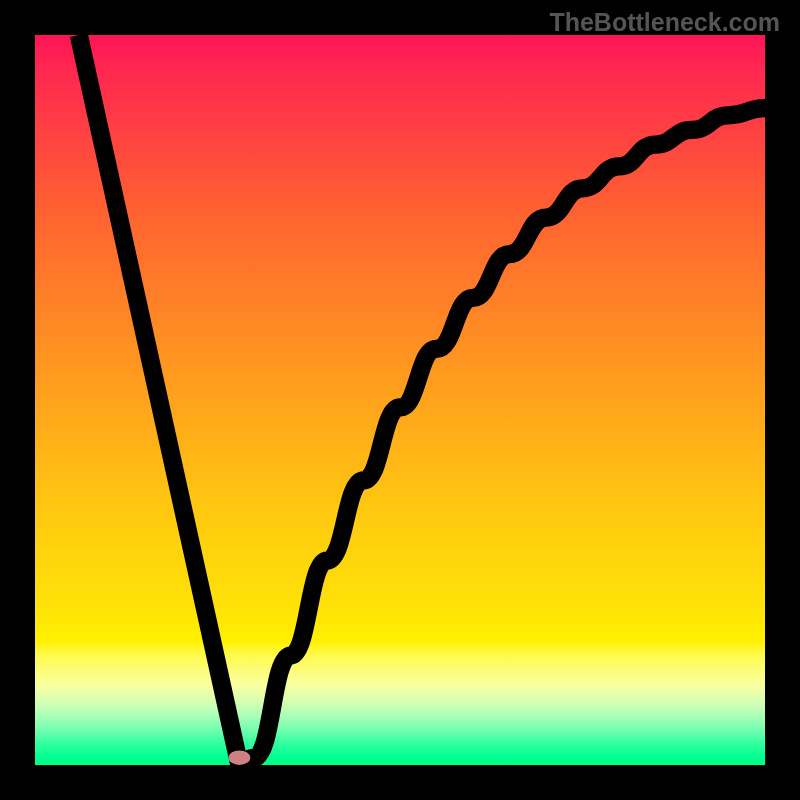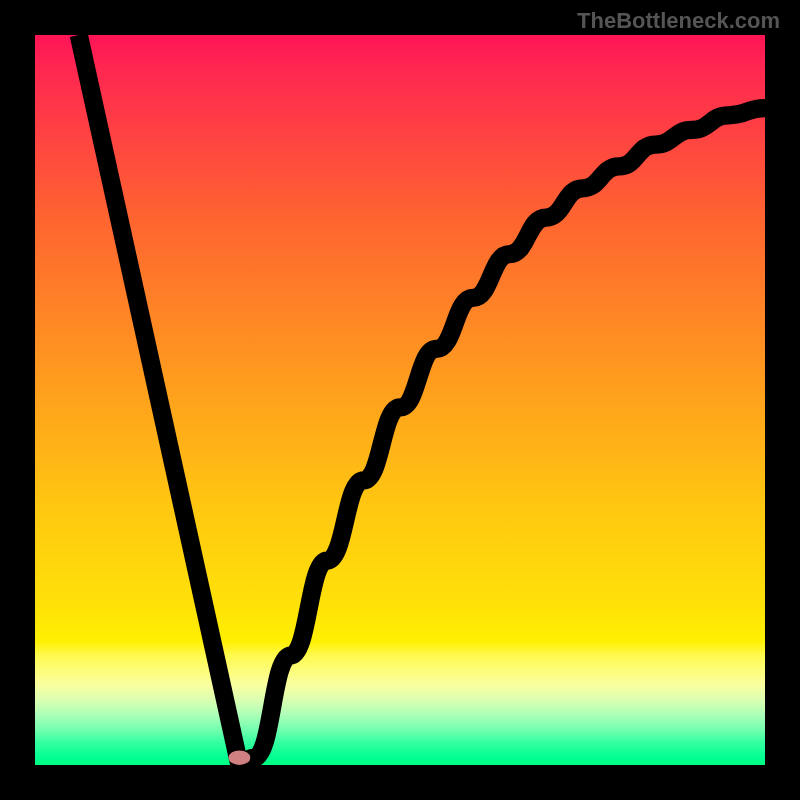--- a/index.html
+++ b/index.html
@@ -12,21 +12,21 @@
       height: 800px;
       background: #000;
       position: relative;
       overflow: hidden;
     }
     .watermark {
       position: absolute;
       top: 8px;
       right: 20px;
       font-family: Arial, sans-serif;
-      font-size: 22px;
+      font-size: 25px;
       font-weight: bold;
       color: #555;
       z-index: 100;
     }
     .plot-area {
       position: absolute;
       top: 35px;
       left: 35px;
       width: 730px;
       height: 730px;

